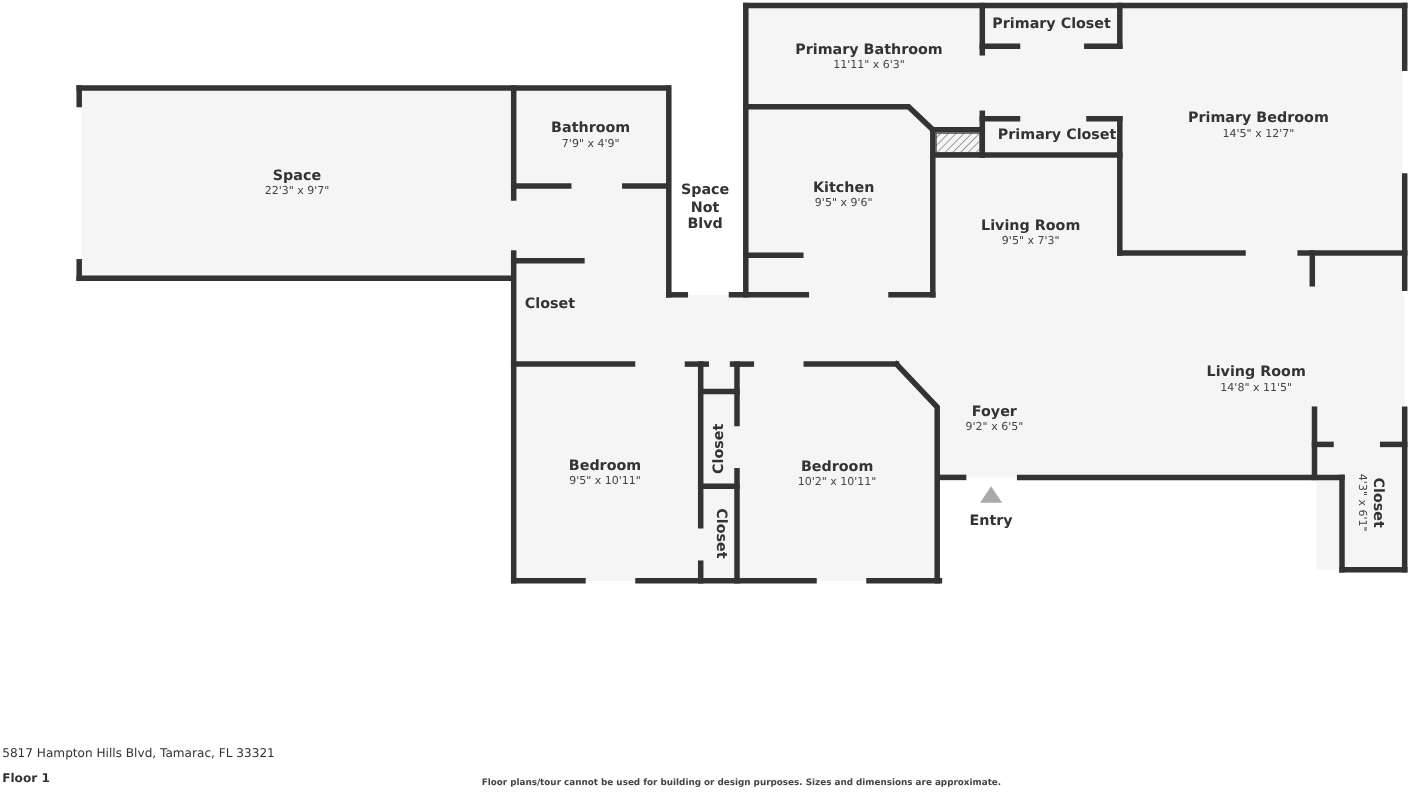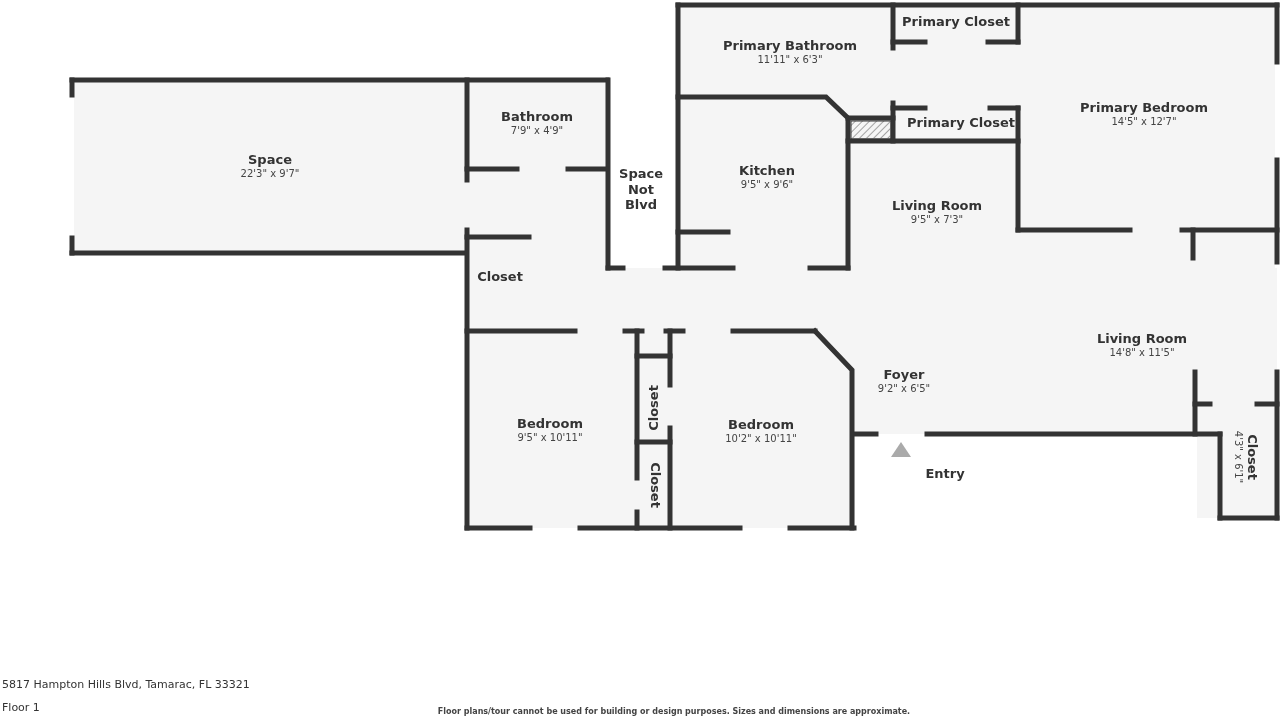--- a/index.html
+++ b/index.html
@@ -3,21 +3,21 @@
 <meta charset="utf-8">
 <style>
   html, body { margin:0; padding:0; background:#ffffff; }
   body { width:1280px; height:720px; position:relative; overflow:hidden; font-family:"DejaVu Sans", sans-serif; color:#333; }
   #plan { position:absolute; left:0; top:0; }
   .lbl { position:absolute; transform:translate(-50%,-50%); text-align:center; white-space:nowrap; line-height:1.2; }
   .name { font-size:13px; font-weight:bold; color:#333; display:block; }
   .dim { font-size:10px; color:#444; display:block; }
   .rot { transform:translate(-50%,-50%) rotate(90deg); }
   .footer-addr { position:absolute; left:2px; top:678px; font-size:11px; font-weight:normal; color:#333; }
-  .footer-floor { position:absolute; left:2px; top:701px; font-size:11px; font-weight:normal; color:#333; }
+  .footer-floor { position:absolute; left:2px; top:701px; font-size:11px; font-weight:bold; color:#333; }
   .disclaimer { position:absolute; left:674px; top:707px; transform:translateX(-50%); font-size:8px; font-weight:bold; color:#444; white-space:nowrap; }
 </style>
 </head>
 <body>
 
 <svg id="plan" width="1280" height="720" viewBox="0 0 1280 720">
   <defs>
     <pattern id="hatch" patternUnits="userSpaceOnUse" width="5" height="5" patternTransform="rotate(45)">
       <line x1="0" y1="0" x2="0" y2="5" stroke="#888" stroke-width="1.5"></line>
     </pattern>
@@ -160,19 +160,19 @@
   <span class="name">Closet</span>
 </div>
 <div class="lbl" style="left:761px;top:431px;">
   <span class="name">Bedroom</span>
   <span class="dim">10'2" x 10'11"</span>
 </div>
 <div class="lbl rot" style="left:1246px;top:457px;">
   <span class="name">Closet</span>
   <span class="dim">4'3" x 6'1"</span>
 </div>
-<div class="lbl" style="left:901px;top:474px;margin-left:44px;">
+<div class="lbl" style="left:901px;top:474px;">
   <span class="name">Entry</span>
 </div>
 
 <div class="footer-addr">5817 Hampton Hills Blvd, Tamarac, FL 33321</div>
 <div class="footer-floor">Floor 1</div>
 <div class="disclaimer">Floor plans/tour cannot be used for building or design purposes. Sizes and dimensions are approximate.</div>
 
 </body></html>

